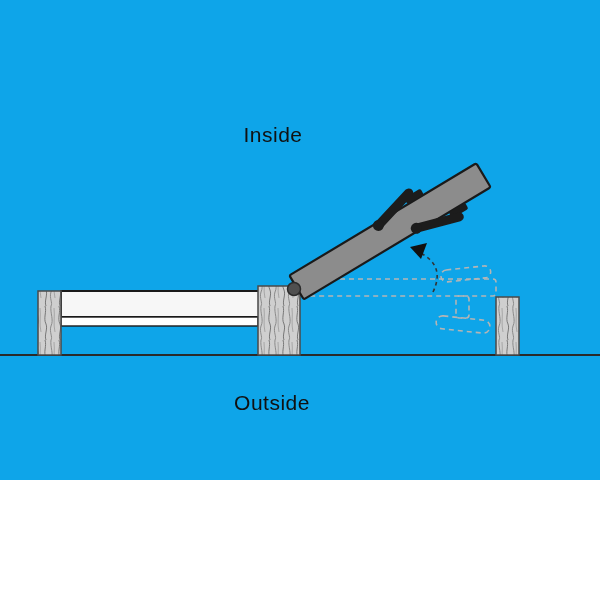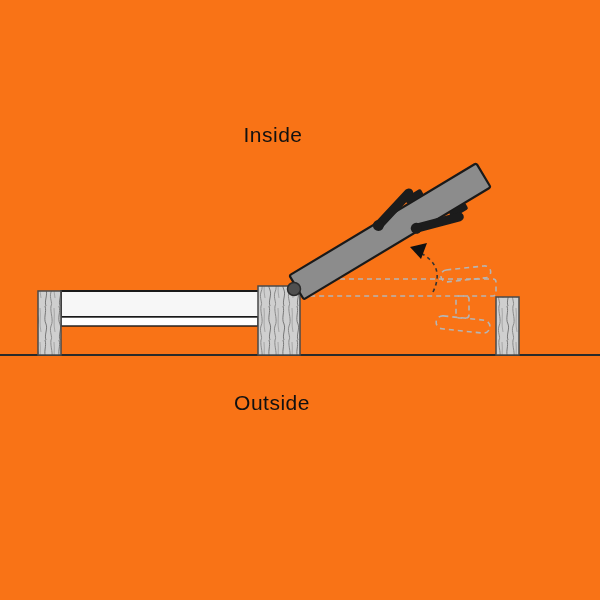--- a/index.html
+++ b/index.html
@@ -6,22 +6,22 @@
     margin: 0;
     padding: 0;
     width: 600px;
     height: 600px;
     background: #ffffff;
     font-family: "Liberation Sans", sans-serif;
   }
   .stage {
     position: relative;
     width: 600px;
-    height: 600px;
-    background: #f97316;
+    height: 480px;
+    background: #0ea5e9;
     overflow: hidden;
   }
   svg { display: block; }
   .diagram-label {
     font-family: "Liberation Sans", sans-serif;
     font-size: 21px;
     font-weight: 500;
     letter-spacing: 0.5px;
   }
 </style>

